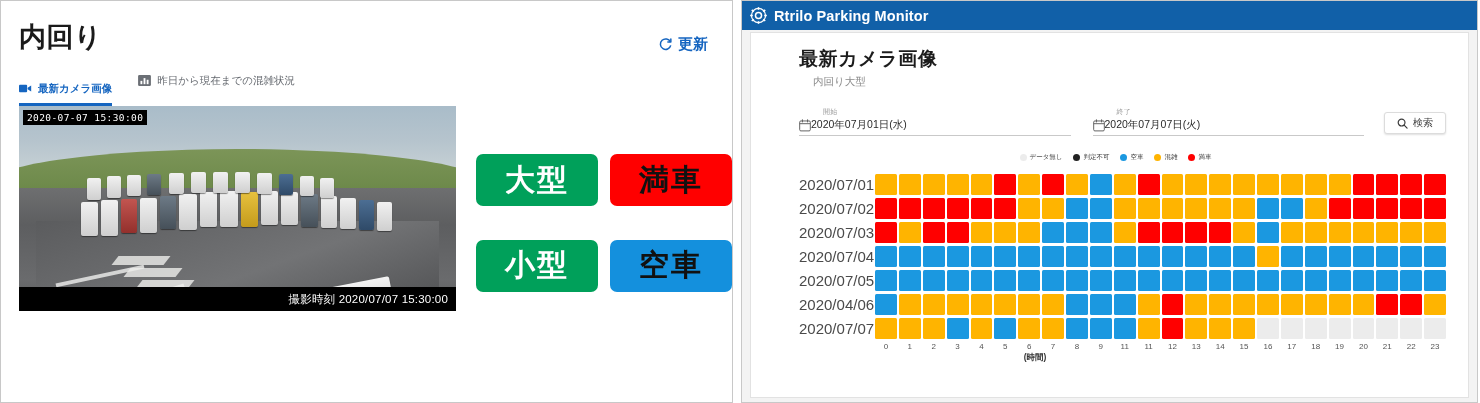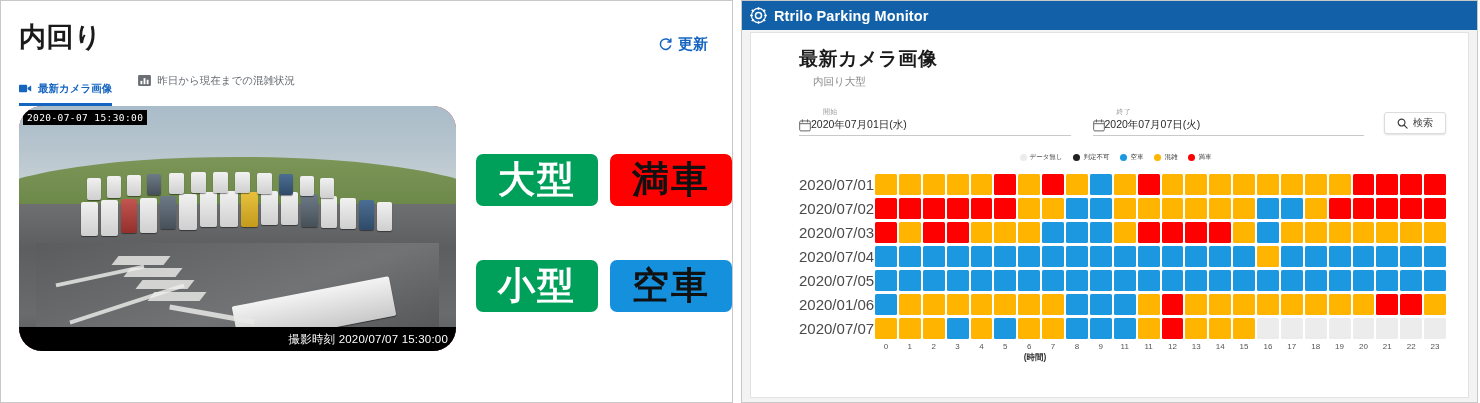--- a/index.html
+++ b/index.html
@@ -61,25 +61,24 @@
     content: ""; position: absolute; left: 0; right: 0; bottom: -3px;
     height: 2.5px; background: #1565c0;
   }
   .tab-ic { width: 13px; height: 11px; display: block; flex: 0 0 auto; }
 
   .lp-body { position: relative; margin-top: 10px; display: flex; gap: 0; }
 
   
   .cam-wrap {
     position: relative;
-    width: 437px; height: 245px;
+    width: 437px; height: 205px;
     background: #ef4444;
     overflow: hidden;
     flex: 0 0 437px;
-    border-radius: 23px;
   }
   .cam-sky {
     position: absolute; left:0; top:0; width: 100%; height: 38%;
     background: linear-gradient(#a9bcc9 0%, #b6c4cd 45%, #cdd6d8 100%);
   }
   .cam-grass {
     position: absolute; left:-8%; top: 21%; width: 116%; height: 30%;
     background: linear-gradient(#7c9558 0%, #6e8a4b 60%, #5f7a42 100%);
     border-radius: 50% 50% 12% 12% / 60% 60% 10% 10%;
   }
@@ -124,21 +123,21 @@
 
   
   .badges {
     margin-left: 20px; margin-top: 48px;
     display: grid; grid-template-columns: 122px 122px;
     grid-gap: 14px 12px;
   }
   .badge {
     height: 52px; border-radius: 7px;
     display: flex; align-items: center; justify-content: center;
-    font-size: 37px; font-weight: bold; letter-spacing: 2px;
+    font-size: 30px; font-weight: bold; letter-spacing: 2px;
     cursor: default; user-select: none;
   }
   .badge.green { background: #00a05a; color: #ffffff; }
   .badge.red   { background: #ff0000; color: #111111; }
   .badge.blue  { background: #1490dd; color: #111111; }
 
   
   .right-panel {
     position: relative;
     width: 737px; height: 403px;
@@ -576,21 +575,21 @@
                 <div class="cell c-blue" title="2020/07/05 17時"></div>
                 <div class="cell c-blue" title="2020/07/05 18時"></div>
                 <div class="cell c-blue" title="2020/07/05 19時"></div>
                 <div class="cell c-blue" title="2020/07/05 20時"></div>
                 <div class="cell c-blue" title="2020/07/05 21時"></div>
                 <div class="cell c-blue" title="2020/07/05 22時"></div>
                 <div class="cell c-blue" title="2020/07/05 23時"></div>
               </div>
             </div>
             <div class="heat-row">
-              <div class="heat-label">2020/01/06</div>
+              <div class="heat-label">2020/04/06</div>
               <div class="heat-cells">
                 <div class="cell c-blue" title="2020/07/06 0時"></div>
                 <div class="cell c-org" title="2020/07/06 1時"></div>
                 <div class="cell c-org" title="2020/07/06 2時"></div>
                 <div class="cell c-org" title="2020/07/06 3時"></div>
                 <div class="cell c-org" title="2020/07/06 4時"></div>
                 <div class="cell c-org" title="2020/07/06 5時"></div>
                 <div class="cell c-org" title="2020/07/06 6時"></div>
                 <div class="cell c-org" title="2020/07/06 7時"></div>
                 <div class="cell c-blue" title="2020/07/06 8時"></div>

